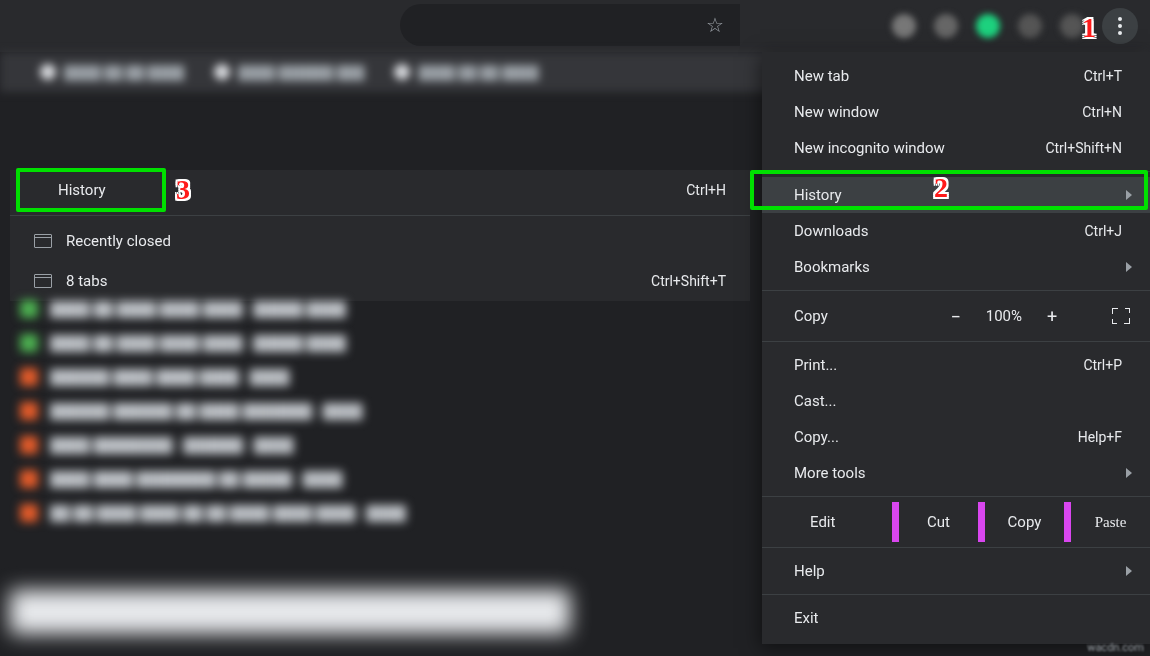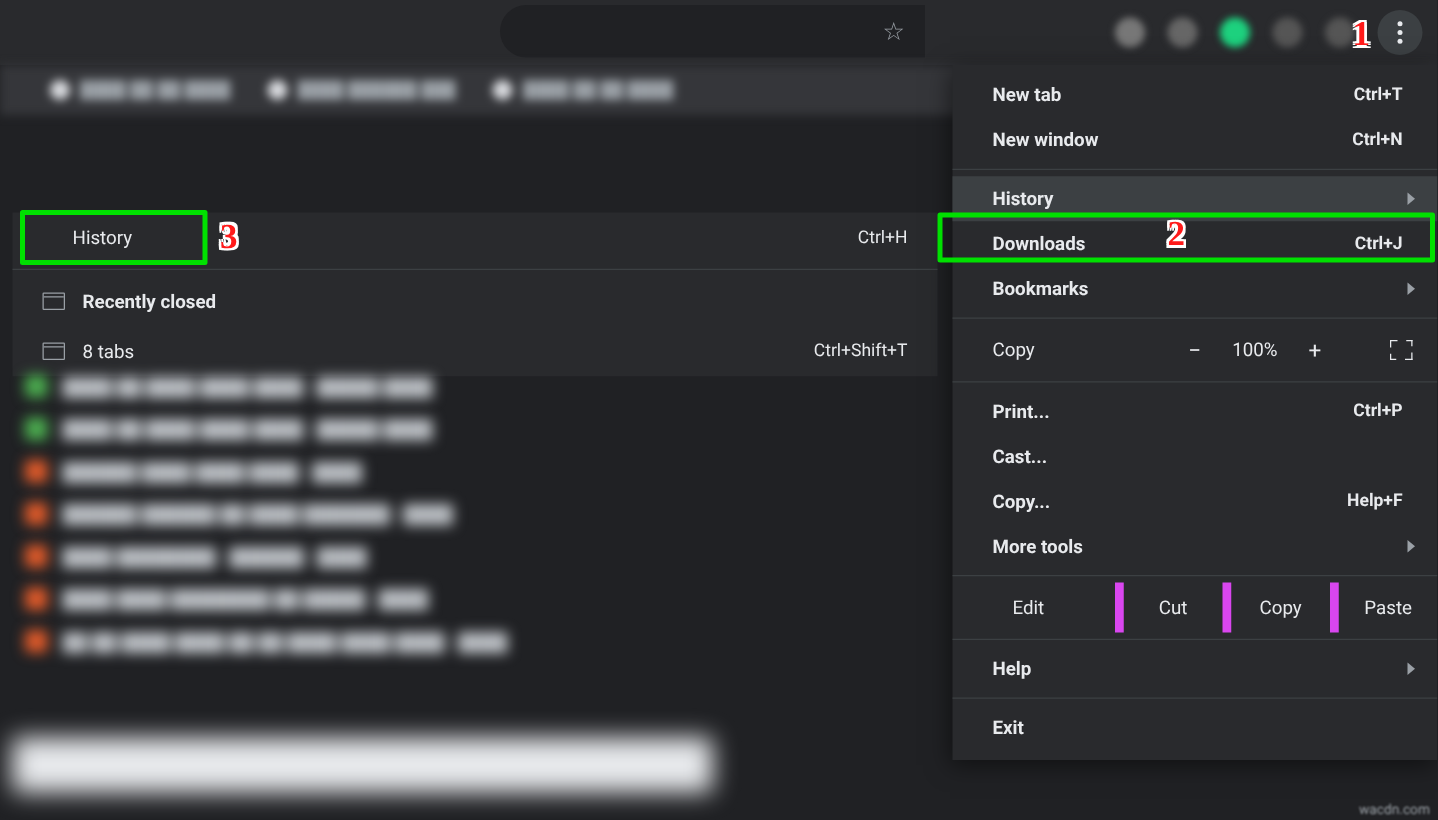--- a/index.html
+++ b/index.html
@@ -129,21 +129,21 @@
     border-radius: 1px;
     position: relative;
     flex-shrink: 0;
   }
   .row-icon::before {
     content:'';
     position:absolute;
     top:2px; left:0; right:0;
     height:1px; background:#9aa0a6;
   }
-  .section-head { font-weight: 700; text-align: right; }
+  .section-head { font-weight: 400; text-align: right; }
   
   .history-list {
     position: absolute;
     top: 292px;
     left: 10px;
     width: 740px;
     display: flex;
     flex-direction: column;
   }
   .hist-row {
@@ -190,21 +190,20 @@
     padding-bottom: 8px;
   }
   .menu-row {
     height: 36px;
     display: flex;
     align-items: center;
     padding: 0 28px 0 32px;
     font-size: 15px;
     color: #e8eaed;
     position: relative;
-    font-weight: bold;
   }
   .menu-row.highlighted {
     background: #3c4043;
   }
   .menu-row .shortcut {
     margin-left: auto;
     font-size: 14px;
   }
   .menu-row .arrow {
     position: absolute;
@@ -271,21 +270,21 @@
   .edit-label { padding-left: 48px; flex: 1; }
   .edit-btn {
     width: 86px;
     text-align: center;
     border-left: 7px solid #d946ef;
     height: 100%;
     display: flex;
     align-items: center;
     justify-content: center;
   }
-  .edit-btn:last-child { border-right: 0; }
+  .edit-btn:last-child { border-right: 0; font-family: Liberation Serif, serif; }
   
   
   .callout {
     position: absolute;
     font-family: 'Comic Sans MS', cursive;
     font-weight: 900;
     font-size: 28px;
     color: #ff1a1a;
     text-shadow:
       -2px -2px 0 #fff, 2px -2px 0 #fff,
@@ -400,20 +399,24 @@
 
 <div class="main-menu">
   <div class="menu-row">
     <span>New tab</span>
     <span class="shortcut">Ctrl+T</span>
   </div>
   <div class="menu-row">
     <span>New window</span>
     <span class="shortcut">Ctrl+N</span>
   </div>
+  <div class="menu-row">
+    <span>New incognito window</span>
+    <span class="shortcut">Ctrl+Shift+N</span>
+  </div>
   <div class="menu-sep"></div>
   <div class="menu-row highlighted">
     <span>History</span>
     <span class="arrow"></span>
   </div>
   <div class="menu-row">
     <span>Downloads</span>
     <span class="shortcut">Ctrl+J</span>
   </div>
   <div class="menu-row">

